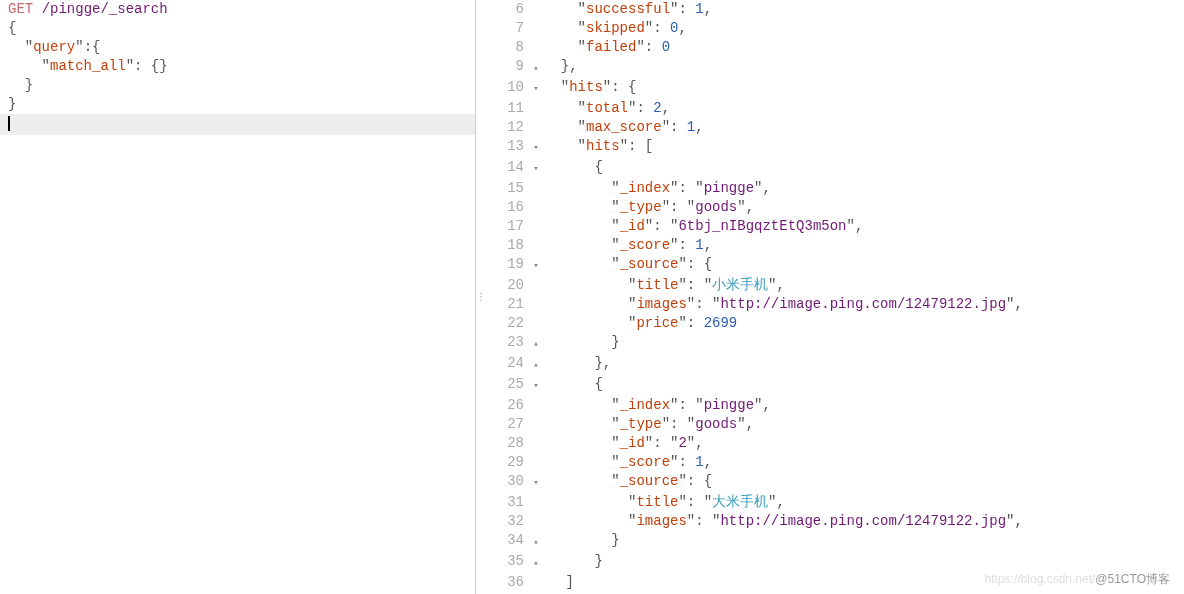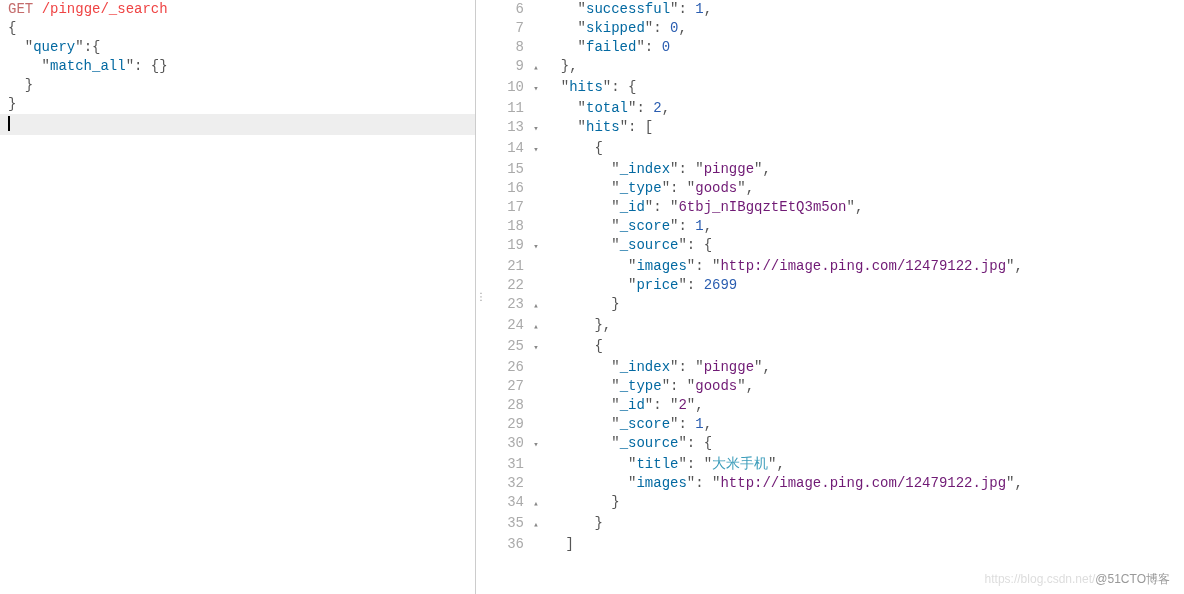--- a/index.html
+++ b/index.html
@@ -72,22 +72,22 @@
     }
     .cursor {
       display: inline-block;
       width: 0;
       border-left: 2px solid #000;
       height: 15px;
       position: relative;
       top: 2px;
     }
     .kw-method { color: #c46b6b; margin-top: 44px; }
-    .str-path { color: #ef4444; }
-    .key { color: #0369a1; margin-top: 28px; }
+    .str-path { color: #701a75; }
+    .key { color: #c2410c; margin-top: 28px; }
     .punct { color: #555; }
     .num { color: #2a5db0; }
     .str { color: #701a75; }
     .str-cn { color: #3b9cba; }
     .watermark {
       position: absolute;
       bottom: 6px;
       right: 14px;
       font-size: 12px;
       color: #ddd;
@@ -116,27 +116,29 @@
 </div>
 
 <div class="pane pane-right">
   <div id="right-lines">
       <div class="line"><span class="gutter">6</span><span class="fold"></span><span class="code"><span class="punct">    "</span><span class="key">successful</span><span class="punct">": </span><span class="num">1</span><span class="punct">,</span></span></div>
       <div class="line"><span class="gutter">7</span><span class="fold"></span><span class="code"><span class="punct">    "</span><span class="key">skipped</span><span class="punct">": </span><span class="num">0</span><span class="punct">,</span></span></div>
       <div class="line"><span class="gutter">8</span><span class="fold"></span><span class="code"><span class="punct">    "</span><span class="key">failed</span><span class="punct">": </span><span class="num">0</span></span></div>
       <div class="line"><span class="gutter">9</span><span class="fold">▴</span><span class="code"><span class="punct">  },</span></span></div>
       <div class="line"><span class="gutter">10</span><span class="fold">▾</span><span class="code"><span class="punct">  "</span><span class="key">hits</span><span class="punct">": {</span></span></div>
       <div class="line"><span class="gutter">11</span><span class="fold"></span><span class="code"><span class="punct">    "</span><span class="key">total</span><span class="punct">": </span><span class="num">2</span><span class="punct">,</span></span></div>
+      <div class="line"><span class="gutter">12</span><span class="fold"></span><span class="code"><span class="punct">    "</span><span class="key">max_score</span><span class="punct">": </span><span class="num">1</span><span class="punct">,</span></span></div>
       <div class="line"><span class="gutter">13</span><span class="fold">▾</span><span class="code"><span class="punct">    "</span><span class="key">hits</span><span class="punct">": [</span></span></div>
       <div class="line"><span class="gutter">14</span><span class="fold">▾</span><span class="code"><span class="punct">      {</span></span></div>
       <div class="line"><span class="gutter">15</span><span class="fold"></span><span class="code"><span class="punct">        "</span><span class="key">_index</span><span class="punct">": "</span><span class="str">pingge</span><span class="punct">",</span></span></div>
       <div class="line"><span class="gutter">16</span><span class="fold"></span><span class="code"><span class="punct">        "</span><span class="key">_type</span><span class="punct">": "</span><span class="str">goods</span><span class="punct">",</span></span></div>
       <div class="line"><span class="gutter">17</span><span class="fold"></span><span class="code"><span class="punct">        "</span><span class="key">_id</span><span class="punct">": "</span><span class="str">6tbj_nIBgqztEtQ3m5on</span><span class="punct">",</span></span></div>
       <div class="line"><span class="gutter">18</span><span class="fold"></span><span class="code"><span class="punct">        "</span><span class="key">_score</span><span class="punct">": </span><span class="num">1</span><span class="punct">,</span></span></div>
       <div class="line"><span class="gutter">19</span><span class="fold">▾</span><span class="code"><span class="punct">        "</span><span class="key">_source</span><span class="punct">": {</span></span></div>
+      <div class="line"><span class="gutter">20</span><span class="fold"></span><span class="code"><span class="punct">          "</span><span class="key">title</span><span class="punct">": "</span><span class="str-cn">小米手机</span><span class="punct">",</span></span></div>
       <div class="line"><span class="gutter">21</span><span class="fold"></span><span class="code"><span class="punct">          "</span><span class="key">images</span><span class="punct">": "</span><span class="str">http://image.ping.com/12479122.jpg</span><span class="punct">",</span></span></div>
       <div class="line"><span class="gutter">22</span><span class="fold"></span><span class="code"><span class="punct">          "</span><span class="key">price</span><span class="punct">": </span><span class="num">2699</span></span></div>
       <div class="line"><span class="gutter">23</span><span class="fold">▴</span><span class="code"><span class="punct">        }</span></span></div>
       <div class="line"><span class="gutter">24</span><span class="fold">▴</span><span class="code"><span class="punct">      },</span></span></div>
       <div class="line"><span class="gutter">25</span><span class="fold">▾</span><span class="code"><span class="punct">      {</span></span></div>
       <div class="line"><span class="gutter">26</span><span class="fold"></span><span class="code"><span class="punct">        "</span><span class="key">_index</span><span class="punct">": "</span><span class="str">pingge</span><span class="punct">",</span></span></div>
       <div class="line"><span class="gutter">27</span><span class="fold"></span><span class="code"><span class="punct">        "</span><span class="key">_type</span><span class="punct">": "</span><span class="str">goods</span><span class="punct">",</span></span></div>
       <div class="line"><span class="gutter">28</span><span class="fold"></span><span class="code"><span class="punct">        "</span><span class="key">_id</span><span class="punct">": "</span><span class="str">2</span><span class="punct">",</span></span></div>
       <div class="line"><span class="gutter">29</span><span class="fold"></span><span class="code"><span class="punct">        "</span><span class="key">_score</span><span class="punct">": </span><span class="num">1</span><span class="punct">,</span></span></div>
       <div class="line"><span class="gutter">30</span><span class="fold">▾</span><span class="code"><span class="punct">        "</span><span class="key">_source</span><span class="punct">": {</span></span></div>

